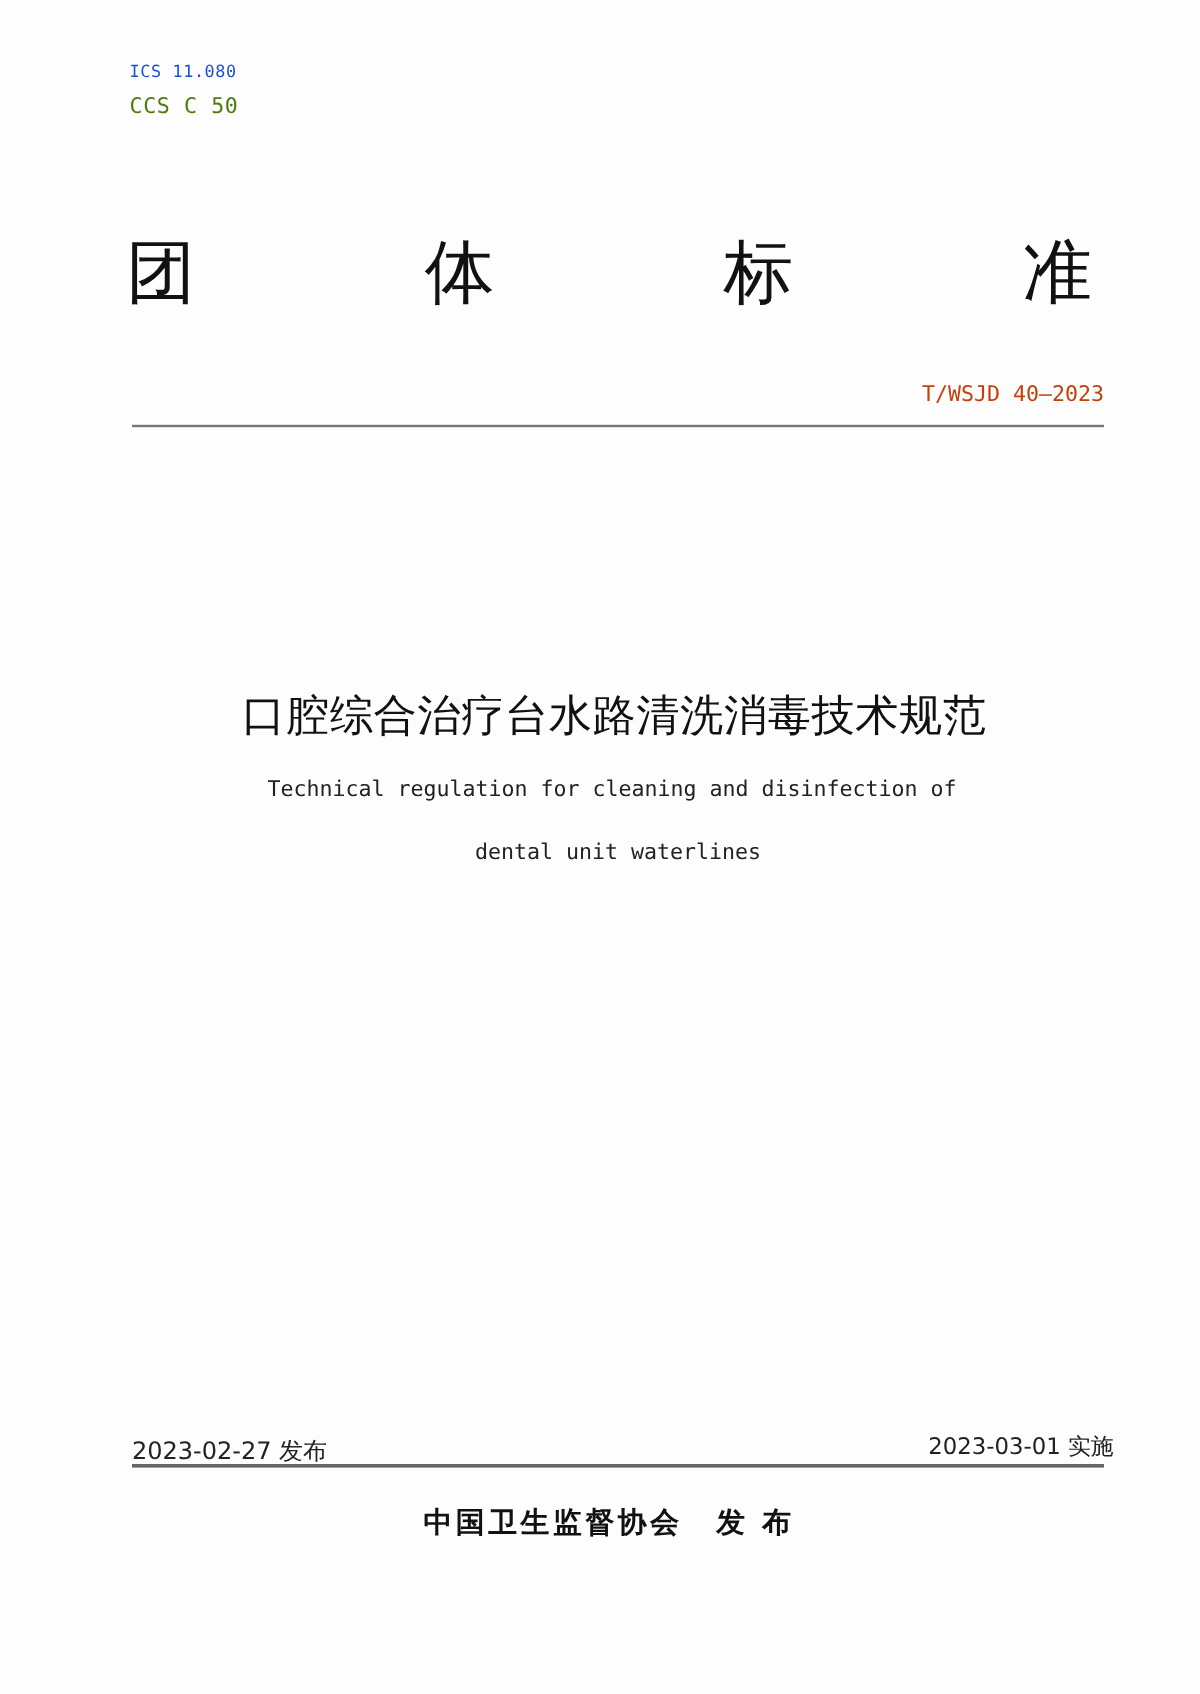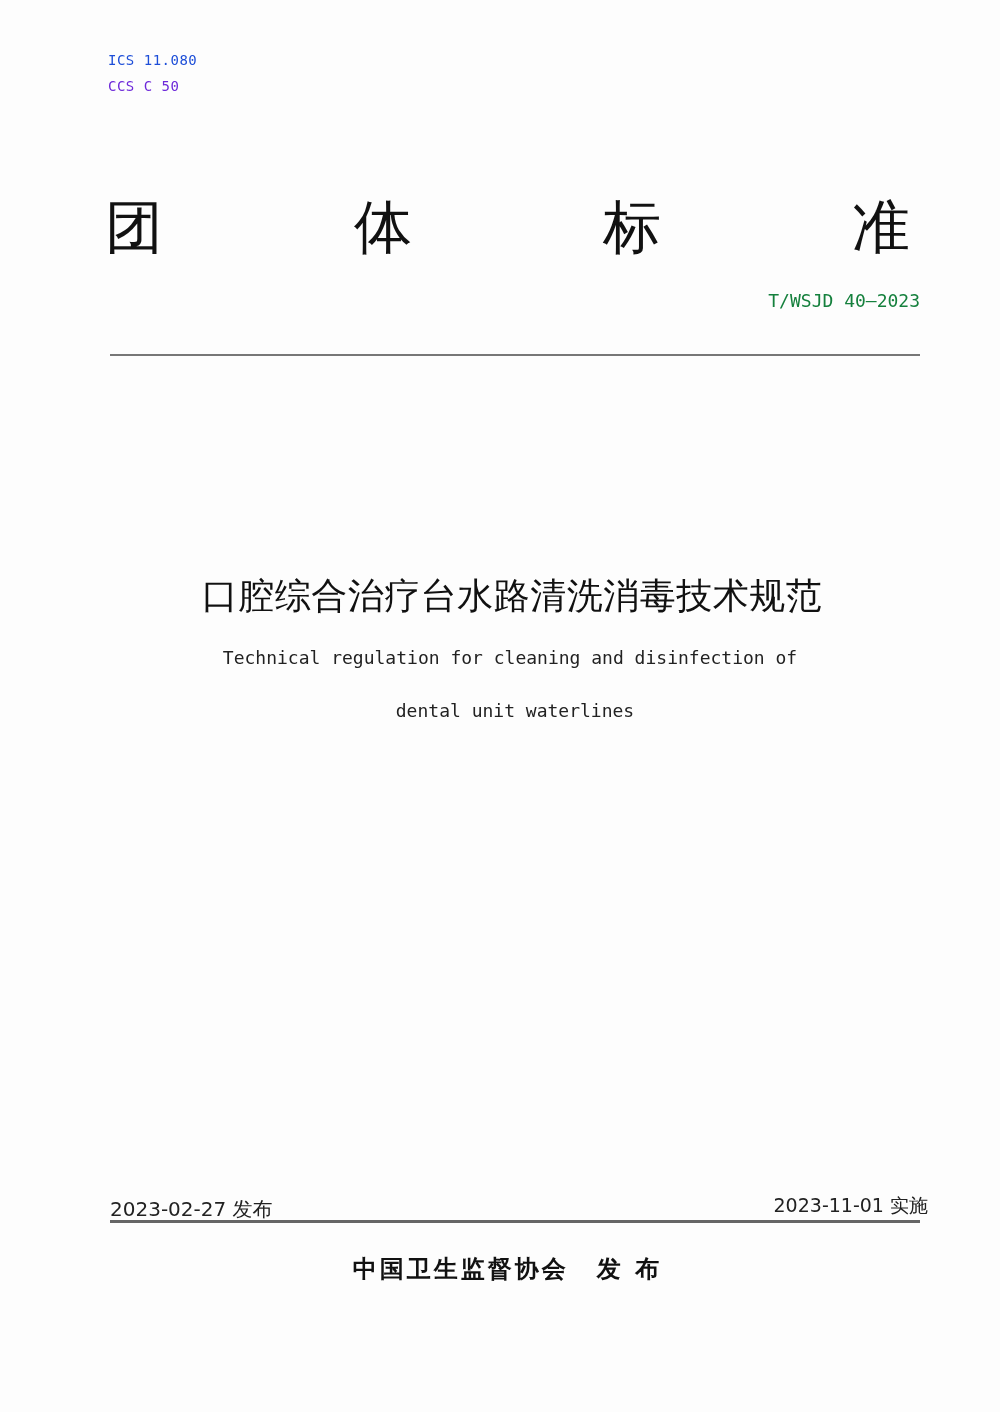--- a/index.html
+++ b/index.html
@@ -3,23 +3,23 @@
   <meta charset="utf-8">
   <style>
     html, body { margin:0; padding:0; }
     body {
       width:1000px; height:1412px; background:#fdfdfd; position:relative; overflow:hidden;
       font-family:"DejaVu Sans", sans-serif; color:#111;
     }
     .abs { position:absolute; }
     .mono { font-family:"DejaVu Sans Mono","Liberation Mono", monospace; }
     #ics { left:108px; top:52px; font-size:14px; letter-spacing:0.5px; color:#1d4ed8; }
-    #ccs { left:108px; top:78px; font-size:14px; letter-spacing:0.5px; color:#6d28d9; }
+    #ccs { left:108px; top:78px; font-size:18px; letter-spacing:0.5px; color:#4d7c0f; }
     #big-title { left:105px; top:192px; width:805px; height:70px; display:flex; justify-content:space-between; font-size:58px; line-height:70px; }
-    #std-number { right:80px; top:290px; font-size:18px; color:#15803d; }
+    #std-number { right:80px; top:318px; font-size:18px; color:#c2410c; }
     .rule { left:110px; width:810px; height:2px; background:#777; }
     #rule-top { top:354px; }
     #cn-title { left:0; width:1024px; top:572px; text-align:center; font-size:36px; letter-spacing:0.5px; }
     #en-title-1 { left:0; width:1020px; top:647px; text-align:center; font-size:18px; color:#222; }
     #en-title-2 { left:0; width:1030px; top:700px; text-align:center; font-size:18px; color:#222; }
     #pub-date { left:110px; top:1196px; font-size:20px; color:#222; }
     #impl-date { right:72px; top:1193px; font-size:19px; color:#222; }
     #rule-bottom { top:1220px; height:3px; background:#666; }
     #publisher { left:0; width:1015px; top:1253px; text-align:center; font-size:24px; font-weight:bold; letter-spacing:3px; }
     #publisher .gap { display:inline-block; width:28px; }
@@ -38,18 +38,18 @@
 </div>
 
 <div id="std-number" class="abs mono">T/WSJD 40—2023</div>
 <div id="rule-top" class="abs rule"></div>
 
 <div id="cn-title" class="abs">口腔综合治疗台水路清洗消毒技术规范</div>
 <div id="en-title-1" class="abs mono">Technical regulation for cleaning and disinfection of</div>
 <div id="en-title-2" class="abs mono">dental unit waterlines</div>
 
 <div id="pub-date" class="abs">2023-02-27 发布</div>
-<div id="impl-date" class="abs">2023-11-01 实施</div>
+<div id="impl-date" class="abs">2023-03-01 实施</div>
 <div id="rule-bottom" class="abs rule"></div>
 
 <div id="publisher" class="abs">
   <span>中国卫生监督协会</span><span class="gap"></span><span>发 布</span>
 </div>
 
 </body></html>

